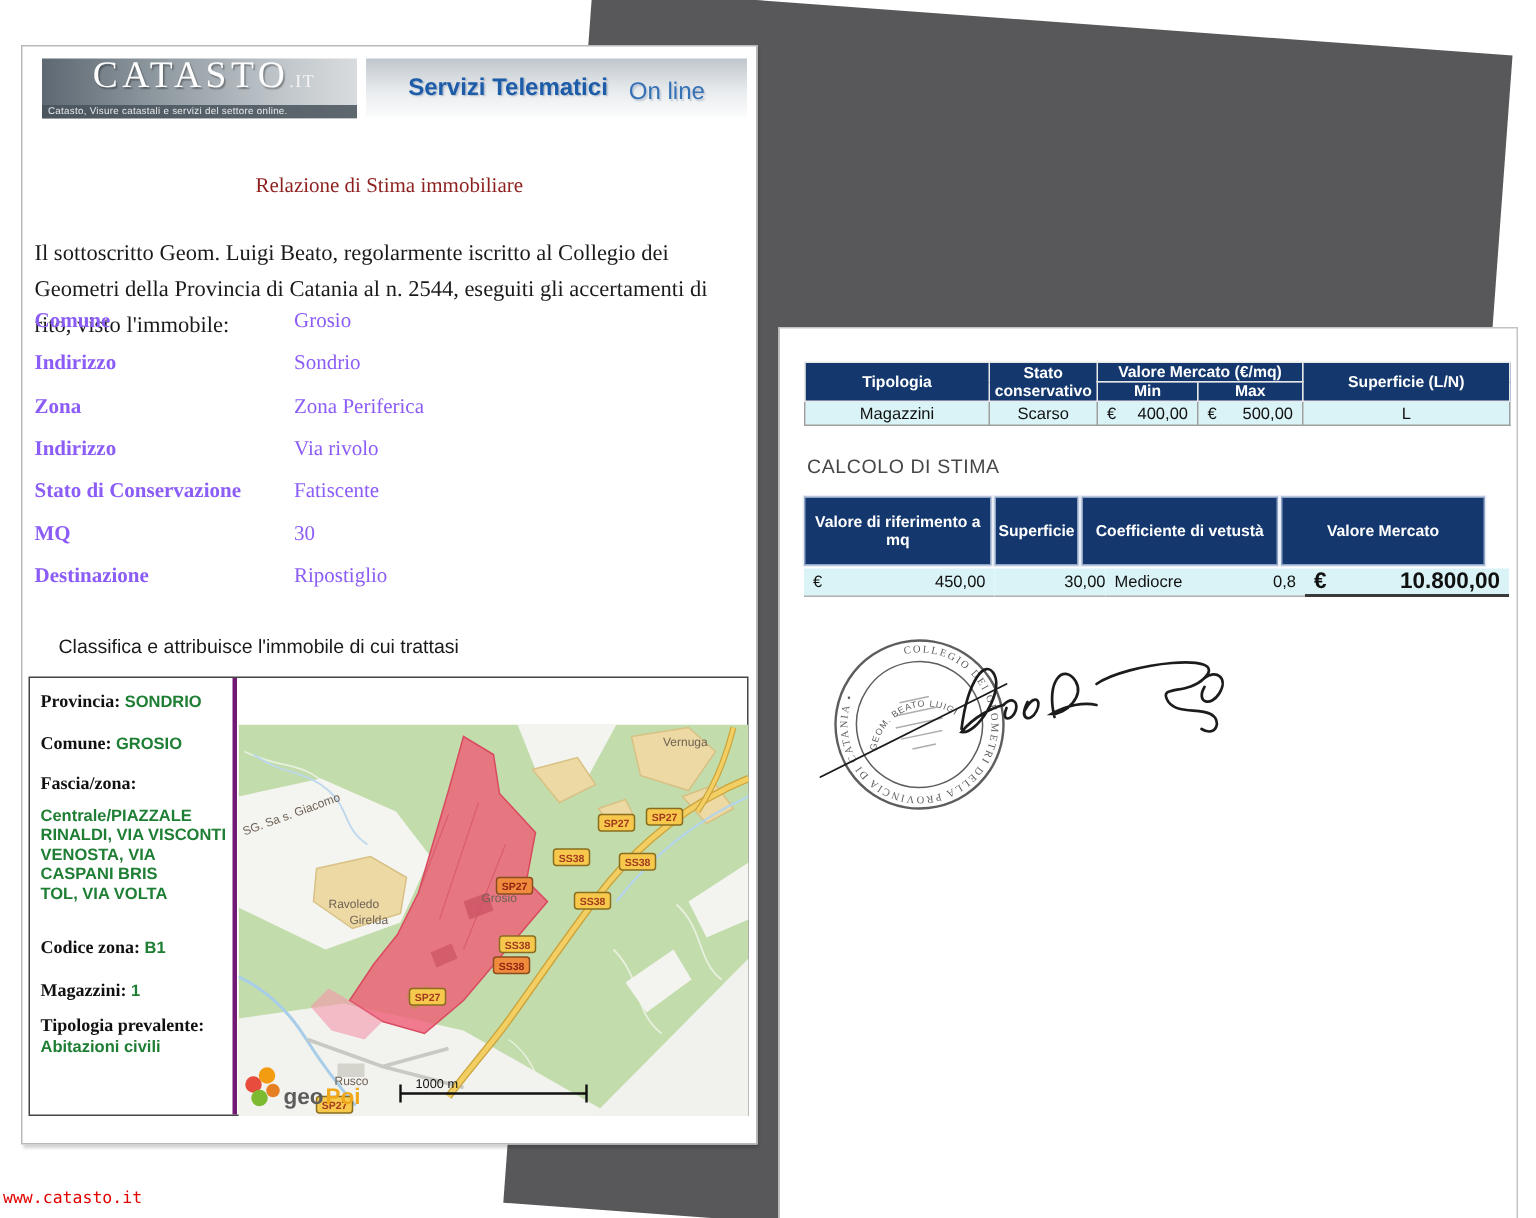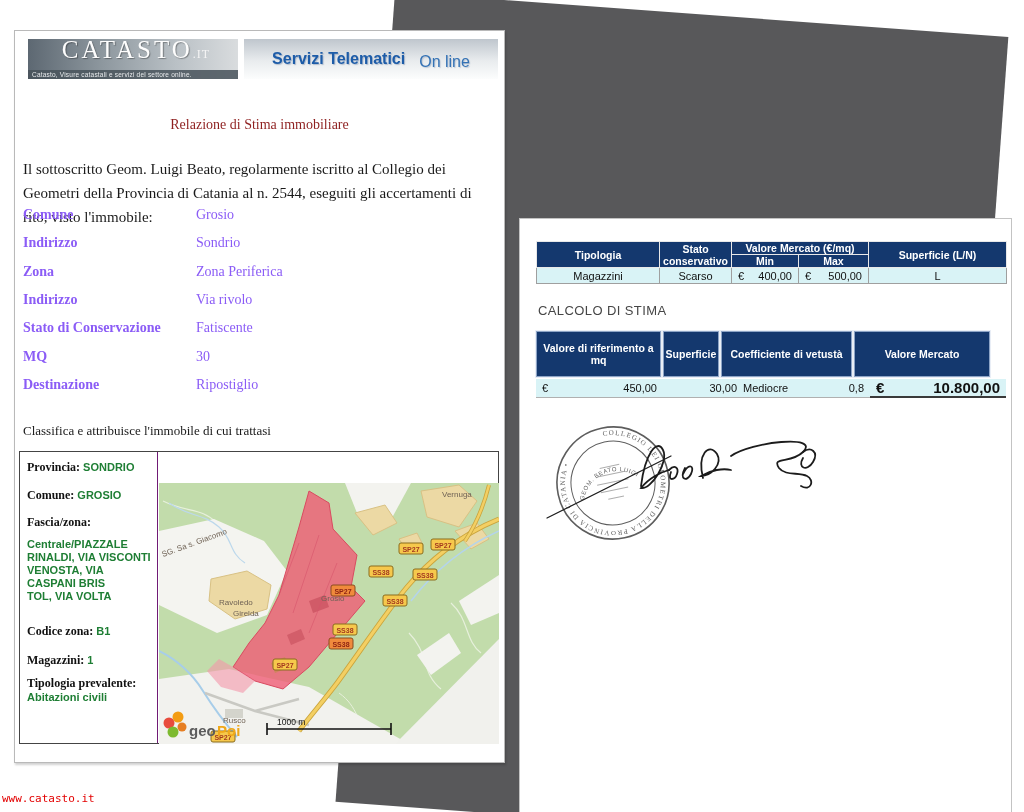--- a/index.html
+++ b/index.html
@@ -38,27 +38,27 @@
 
   
   #doc-title { left:0; top:86px; width:100%; text-align:center;
     font-family:"Liberation Serif", serif; font-size:14px; color:#8e1f1f; }
   #intro { left:8px; top:126px; width:476px; font-family:"Liberation Serif", serif;
     font-size:15px; color:#1a1a1a; line-height:24px; }
   .field-row { position:absolute; left:8px; width:470px;
     font-family:"Liberation Serif", serif; font-size:14px; color:#8b5cf6; }
   .field-label { font-weight:bold; }
   .field-value { position:absolute; left:173px; font-weight:normal; }
-  #classify-note { left:8px; top:392px; font-family:Liberation Serif, serif;
+  #classify-note { left:24px; top:392px; font-family:Liberation Sans, sans-serif;
     font-size:13px; color:#1a1a1a; }
 
   
   #zone-box { left:4px; top:420px; width:480px; height:293px; border:1px solid #444; }
   #zone-left { position:absolute; left:0; top:0; width:138px; height:100%;
-    border-right:1px solid #701a75; }
+    border-right:3px solid #701a75; }
   .zb-label { font-family:"Liberation Serif", serif; font-size:12px; font-weight:bold;
     color:#111; position:absolute; left:7px; }
   .zb-green { color:#1e7e34; font-weight:bold; font-size:11px; line-height:13px;
     font-family:"Liberation Sans", sans-serif; }
 
   
   #map-wrap { position:absolute; left:139px; top:31px; width:340px; height:261px; }
 
   
   table.t1 { position:absolute; left:16px; top:22px; width:470px;

